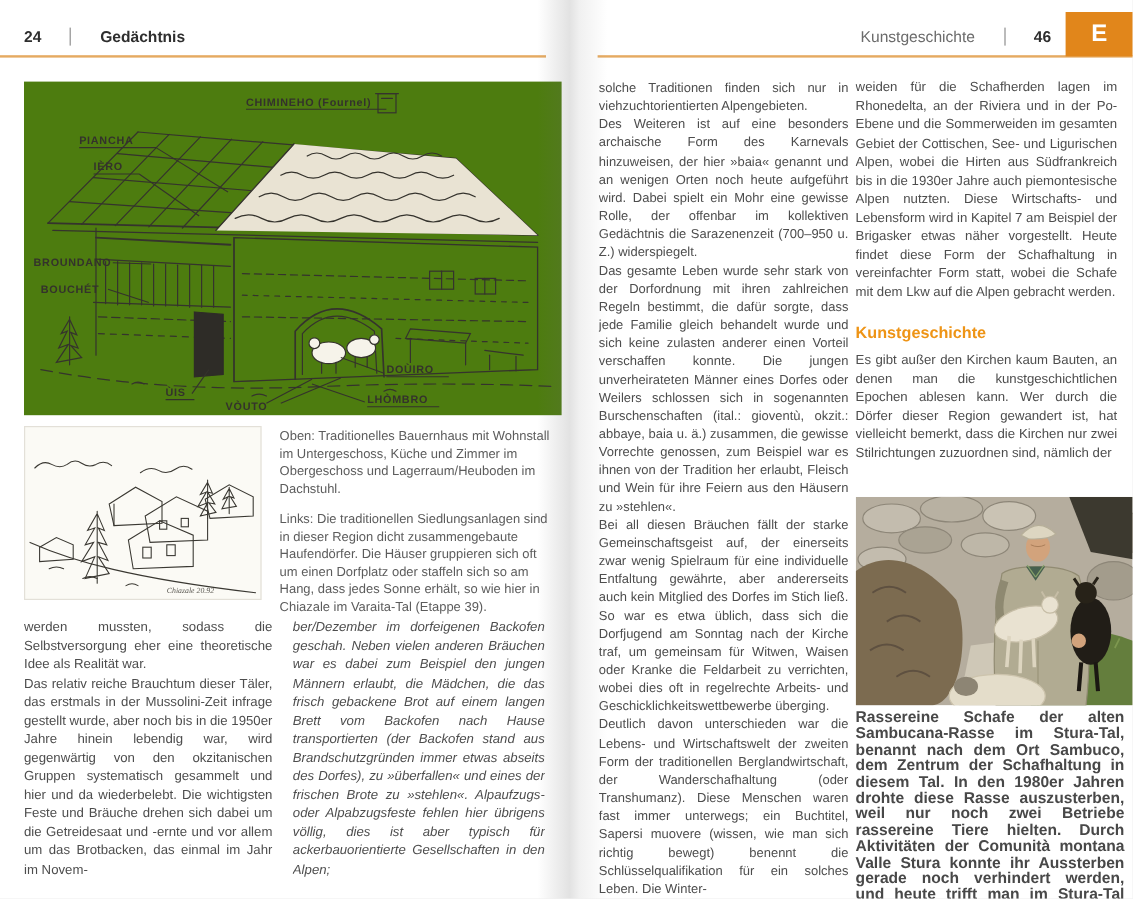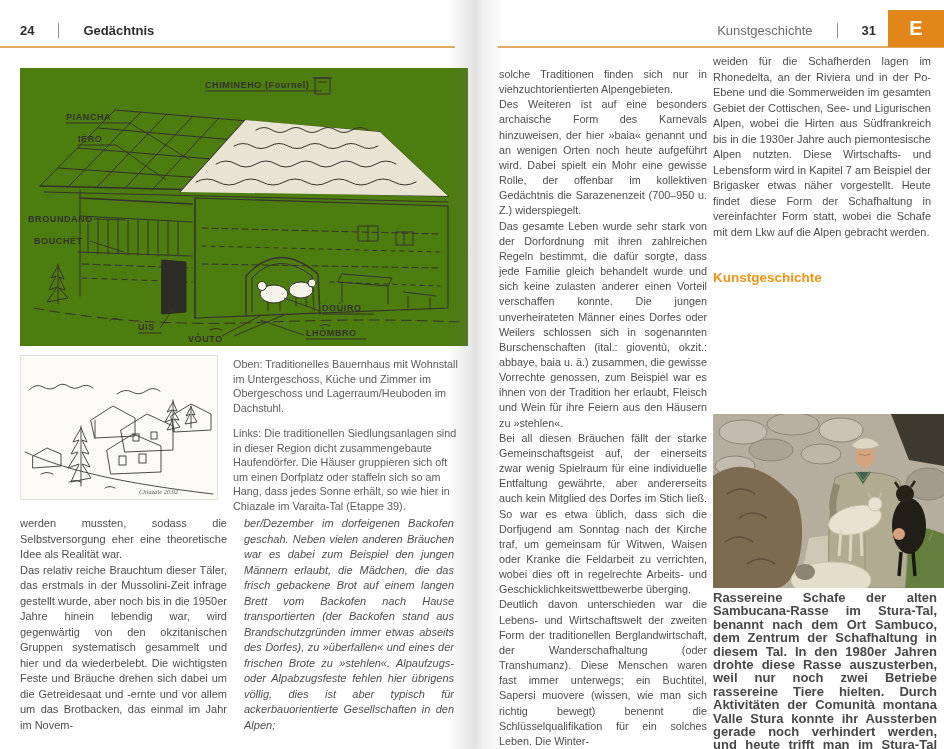--- a/index.html
+++ b/index.html
@@ -27,21 +27,21 @@
   
   .caption{position:absolute;font-size:10.8px;line-height:14.6px;color:#5c5c5c;}
   #cap-oben{left:233px;top:357px;width:228px;}
   #cap-links{left:233px;top:426px;width:228px;}
   
   .bodycol{position:absolute;font-size:11px;line-height:15.5px;color:#4d4d4d;
            text-align:justify;white-space:pre-line;overflow:hidden;}
   #lcol1{left:20px;top:516px;width:207px;height:230px;}
   #lcol2{left:244px;top:516px;width:210px;height:230px;font-style:italic;}
   #rcol1{left:499px;top:67px;width:208px;height:680px;font-size:10.8px;line-height:15.15px;}
-  #rcol2a{left:713px;top:54px;width:218px;height:203px;}
+  #rcol2a{left:713px;top:66px;width:218px;height:203px;}
   #rcol2b{left:713px;top:293px;width:218px;height:118px;}
   .heading{position:absolute;left:713px;top:270px;font-size:13.5px;font-weight:bold;color:#EE9416;}
   
   .photo{position:absolute;left:713px;top:414px;width:231px;height:174px;overflow:hidden;}
   .photocap{position:absolute;left:713px;top:591px;width:224px;font-size:13px;
             line-height:13.4px;font-weight:bold;color:#484848;text-align:justify;}
   .gutter{position:absolute;left:448px;top:0;width:58px;height:749px;pointer-events:none;
           background:linear-gradient(90deg,rgba(110,110,110,0) 0%,rgba(110,110,110,0.20) 46%,
                      rgba(110,110,110,0.10) 60%,rgba(110,110,110,0) 100%);}
   .dlabel{font-family:"Liberation Sans",sans-serif;font-size:9px;font-weight:bold;
@@ -56,21 +56,21 @@
   <div class="hdr" id="hdr-left">
     <span class="pagenum">24</span>
     <span class="vbar"></span>
     <span class="sec">Gedächtnis</span>
   </div>
   <div class="rule rule-left"></div>
 
   <div class="hdr" id="hdr-right">
     <span class="sec">Kunstgeschichte</span>
     <span class="vbar"></span>
-    <span class="pagenum">31</span>
+    <span class="pagenum">46</span>
   </div>
   <div class="rule rule-right"></div>
   <div class="tab">E</div>
 
   <div class="fig-main">
     <svg width="448" height="278" viewBox="0 0 448 278">
       <g stroke="#35332d" stroke-width="1" fill="none" stroke-linecap="round">
 
         <g>
           <rect x="295" y="10" width="15" height="16"></rect>
@@ -235,20 +235,21 @@
 Das relativ reiche Brauchtum dieser Täler, das erstmals in der Mussolini-Zeit infrage gestellt wurde, aber noch bis in die 1950er Jahre hinein lebendig war, wird gegenwärtig von den okzitanischen Gruppen systematisch gesammelt und hier und da wiederbelebt. Die wichtigsten Feste und Bräuche drehen sich dabei um die Getreidesaat und -ernte und vor allem um das Brotbacken, das einmal im Jahr im Novem-</div>
   <div class="bodycol" id="lcol2">ber/Dezember im dorfeigenen Backofen geschah. Neben vielen anderen Bräuchen war es dabei zum Beispiel den jungen Männern erlaubt, die Mädchen, die das frisch gebackene Brot auf einem langen Brett vom Backofen nach Hause transportierten (der Backofen stand aus Brandschutzgründen immer etwas abseits des Dorfes), zu »überfallen« und eines der frischen Brote zu »stehlen«. Alpaufzugs- oder Alpabzugsfeste fehlen hier übrigens völlig, dies ist aber typisch für ackerbauorientierte Gesellschaften in den Alpen;</div>
 
   <div class="bodycol" id="rcol1">solche Traditionen finden sich nur in viehzuchtorientierten Alpengebieten.
 Des Weiteren ist auf eine besonders archaische Form des Karnevals hinzuweisen, der hier »baia« genannt und an wenigen Orten noch heute aufgeführt wird. Dabei spielt ein Mohr eine gewisse Rolle, der offenbar im kollektiven Gedächtnis die Sarazenenzeit (700–950 u. Z.) widerspiegelt.
 Das gesamte Leben wurde sehr stark von der Dorfordnung mit ihren zahlreichen Regeln bestimmt, die dafür sorgte, dass jede Familie gleich behandelt wurde und sich keine zulasten anderer einen Vorteil verschaffen konnte. Die jungen unverheirateten Männer eines Dorfes oder Weilers schlossen sich in sogenannten Burschenschaften (ital.: gioventù, okzit.: abbaye, baia u. ä.) zusammen, die gewisse Vorrechte genossen, zum Beispiel war es ihnen von der Tradition her erlaubt, Fleisch und Wein für ihre Feiern aus den Häusern zu »stehlen«.
 Bei all diesen Bräuchen fällt der starke Gemeinschaftsgeist auf, der einerseits zwar wenig Spielraum für eine individuelle Entfaltung gewährte, aber andererseits auch kein Mitglied des Dorfes im Stich ließ. So war es etwa üblich, dass sich die Dorfjugend am Sonntag nach der Kirche traf, um gemeinsam für Witwen, Waisen oder Kranke die Feldarbeit zu verrichten, wobei dies oft in regelrechte Arbeits- und Geschicklichkeitswettbewerbe überging.
 Deutlich davon unterschieden war die Lebens- und Wirtschaftswelt der zweiten Form der traditionellen Berglandwirtschaft, der Wanderschafhaltung (oder Transhumanz). Diese Menschen waren fast immer unterwegs; ein Buchtitel, Sapersi muovere (wissen, wie man sich richtig bewegt) benennt die Schlüsselqualifikation für ein solches Leben. Die Winter-</div>
   <div class="bodycol" id="rcol2a">weiden für die Schafherden lagen im Rhonedelta, an der Riviera und in der Po-Ebene und die Sommerweiden im gesamten Gebiet der Cottischen, See- und Ligurischen Alpen, wobei die Hirten aus Südfrankreich bis in die 1930er Jahre auch piemontesische Alpen nutzten. Diese Wirtschafts- und Lebensform wird in Kapitel 7 am Beispiel der Brigasker etwas näher vorgestellt. Heute findet diese Form der Schafhaltung in vereinfachter Form statt, wobei die Schafe mit dem Lkw auf die Alpen gebracht werden.</div>
   <div class="heading">Kunstgeschichte</div>
+  <div class="bodycol" id="rcol2b">Es gibt außer den Kirchen kaum Bauten, an denen man die kunstgeschichtlichen Epochen ablesen kann. Wer durch die Dörfer dieser Region gewandert ist, hat vielleicht bemerkt, dass die Kirchen nur zwei Stilrichtungen zuzuordnen sind, nämlich der</div>
 
   <div class="photo">
     <svg width="231" height="174" viewBox="0 0 231 174">
       <rect x="0" y="0" width="231" height="174" fill="#b5ad9e"></rect>
 
       <g stroke="#8d8678" stroke-width="1">
         <ellipse cx="30" cy="18" rx="24" ry="12" fill="#c3bcae"></ellipse>
         <ellipse cx="80" cy="10" rx="26" ry="11" fill="#b8b1a2"></ellipse>
         <ellipse cx="128" cy="16" rx="22" ry="12" fill="#cac3b4"></ellipse>
         <ellipse cx="58" cy="36" rx="22" ry="11" fill="#aaa393"></ellipse>

